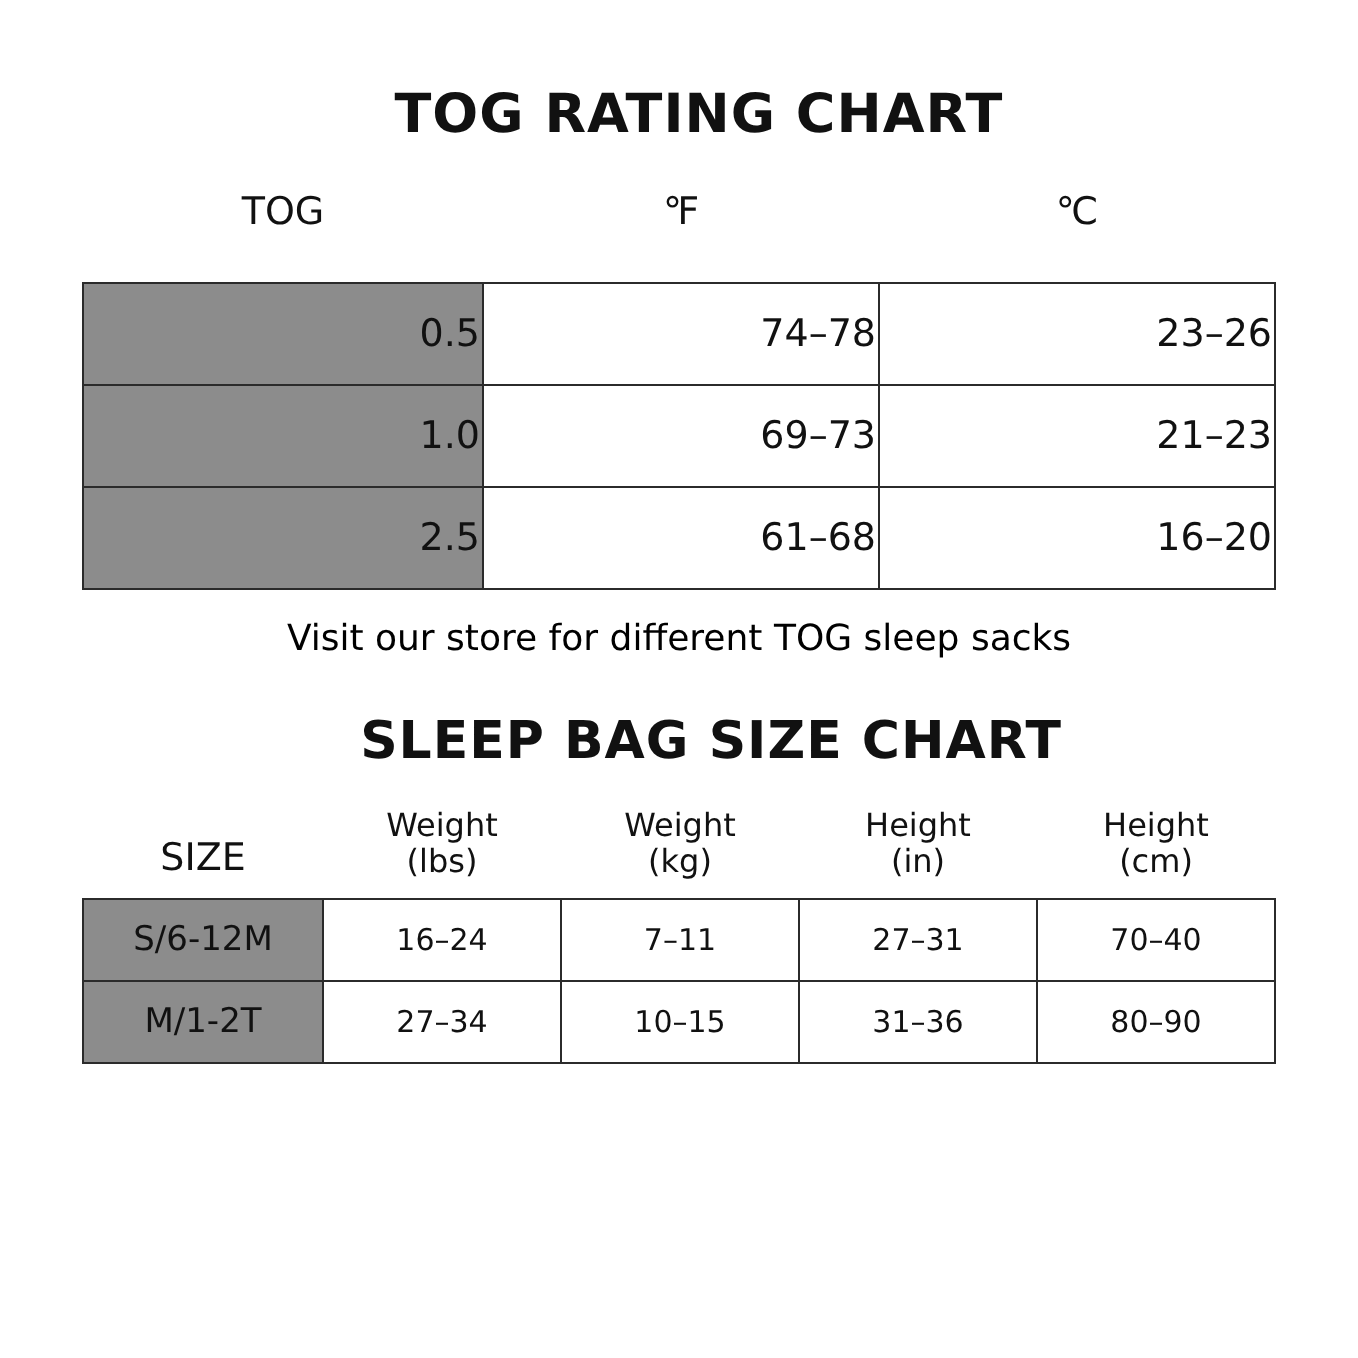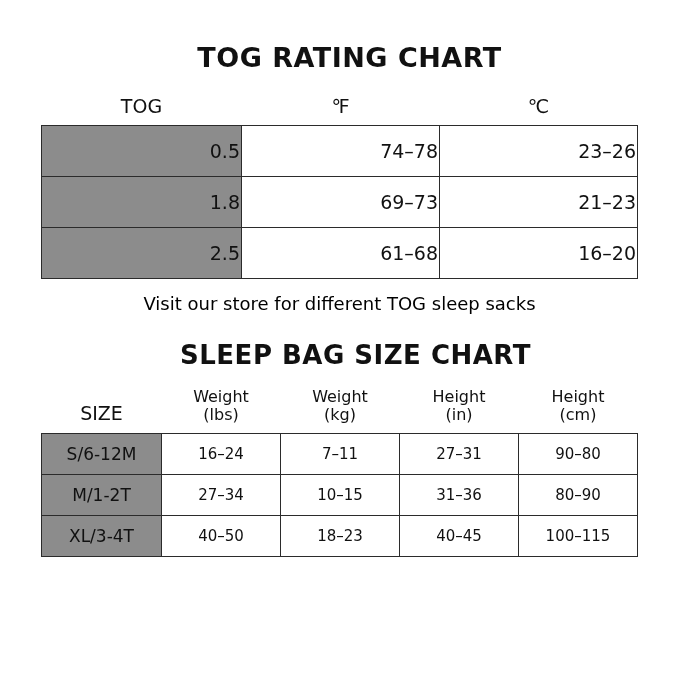--- a/index.html
+++ b/index.html
@@ -40,21 +40,21 @@
   }
 
   .tog-table {
     width: 596px;
     margin: 18px auto 0 auto;
   }
   .tog-table th {
     font-size: 19px;
     font-weight: normal;
     color: #111;
-    padding: 4px 0 8px 0;
+    padding: 4px 0 24px 0;
     border: none;
     text-align: center;
   }
   .tog-table td {
     font-size: 19px;
     text-align: right;
     height: 48px;
     border: 1px solid #2b2b2b;
     color: #111;
     font-weight: normal;
@@ -143,21 +143,21 @@
         <th>℃</th>
       </tr>
     </thead>
     <tbody>
       <tr>
         <td class="shade">0.5</td>
         <td>74–78</td>
         <td>23–26</td>
       </tr>
       <tr>
-        <td class="shade">1.8</td>
+        <td class="shade">1.0</td>
         <td>69–73</td>
         <td>21–23</td>
       </tr>
       <tr>
         <td class="shade">2.5</td>
         <td>61–68</td>
         <td>16–20</td>
       </tr>
     </tbody>
   </table>
@@ -196,32 +196,25 @@
           <div>(cm)</div>
         </th>
       </tr>
     </thead>
     <tbody>
       <tr>
         <td class="shade">S/6-12M</td>
         <td>16–24</td>
         <td>7–11</td>
         <td>27–31</td>
-        <td>90–80</td>
+        <td>70–40</td>
       </tr>
       <tr>
         <td class="shade">M/1-2T</td>
         <td>27–34</td>
         <td>10–15</td>
         <td>31–36</td>
         <td>80–90</td>
       </tr>
-      <tr>
-        <td class="shade">XL/3-4T</td>
-        <td>40–50</td>
-        <td>18–23</td>
-        <td>40–45</td>
-        <td>100–115</td>
-      </tr>
     </tbody>
   </table>
 
 </div>
 
 </body></html>

